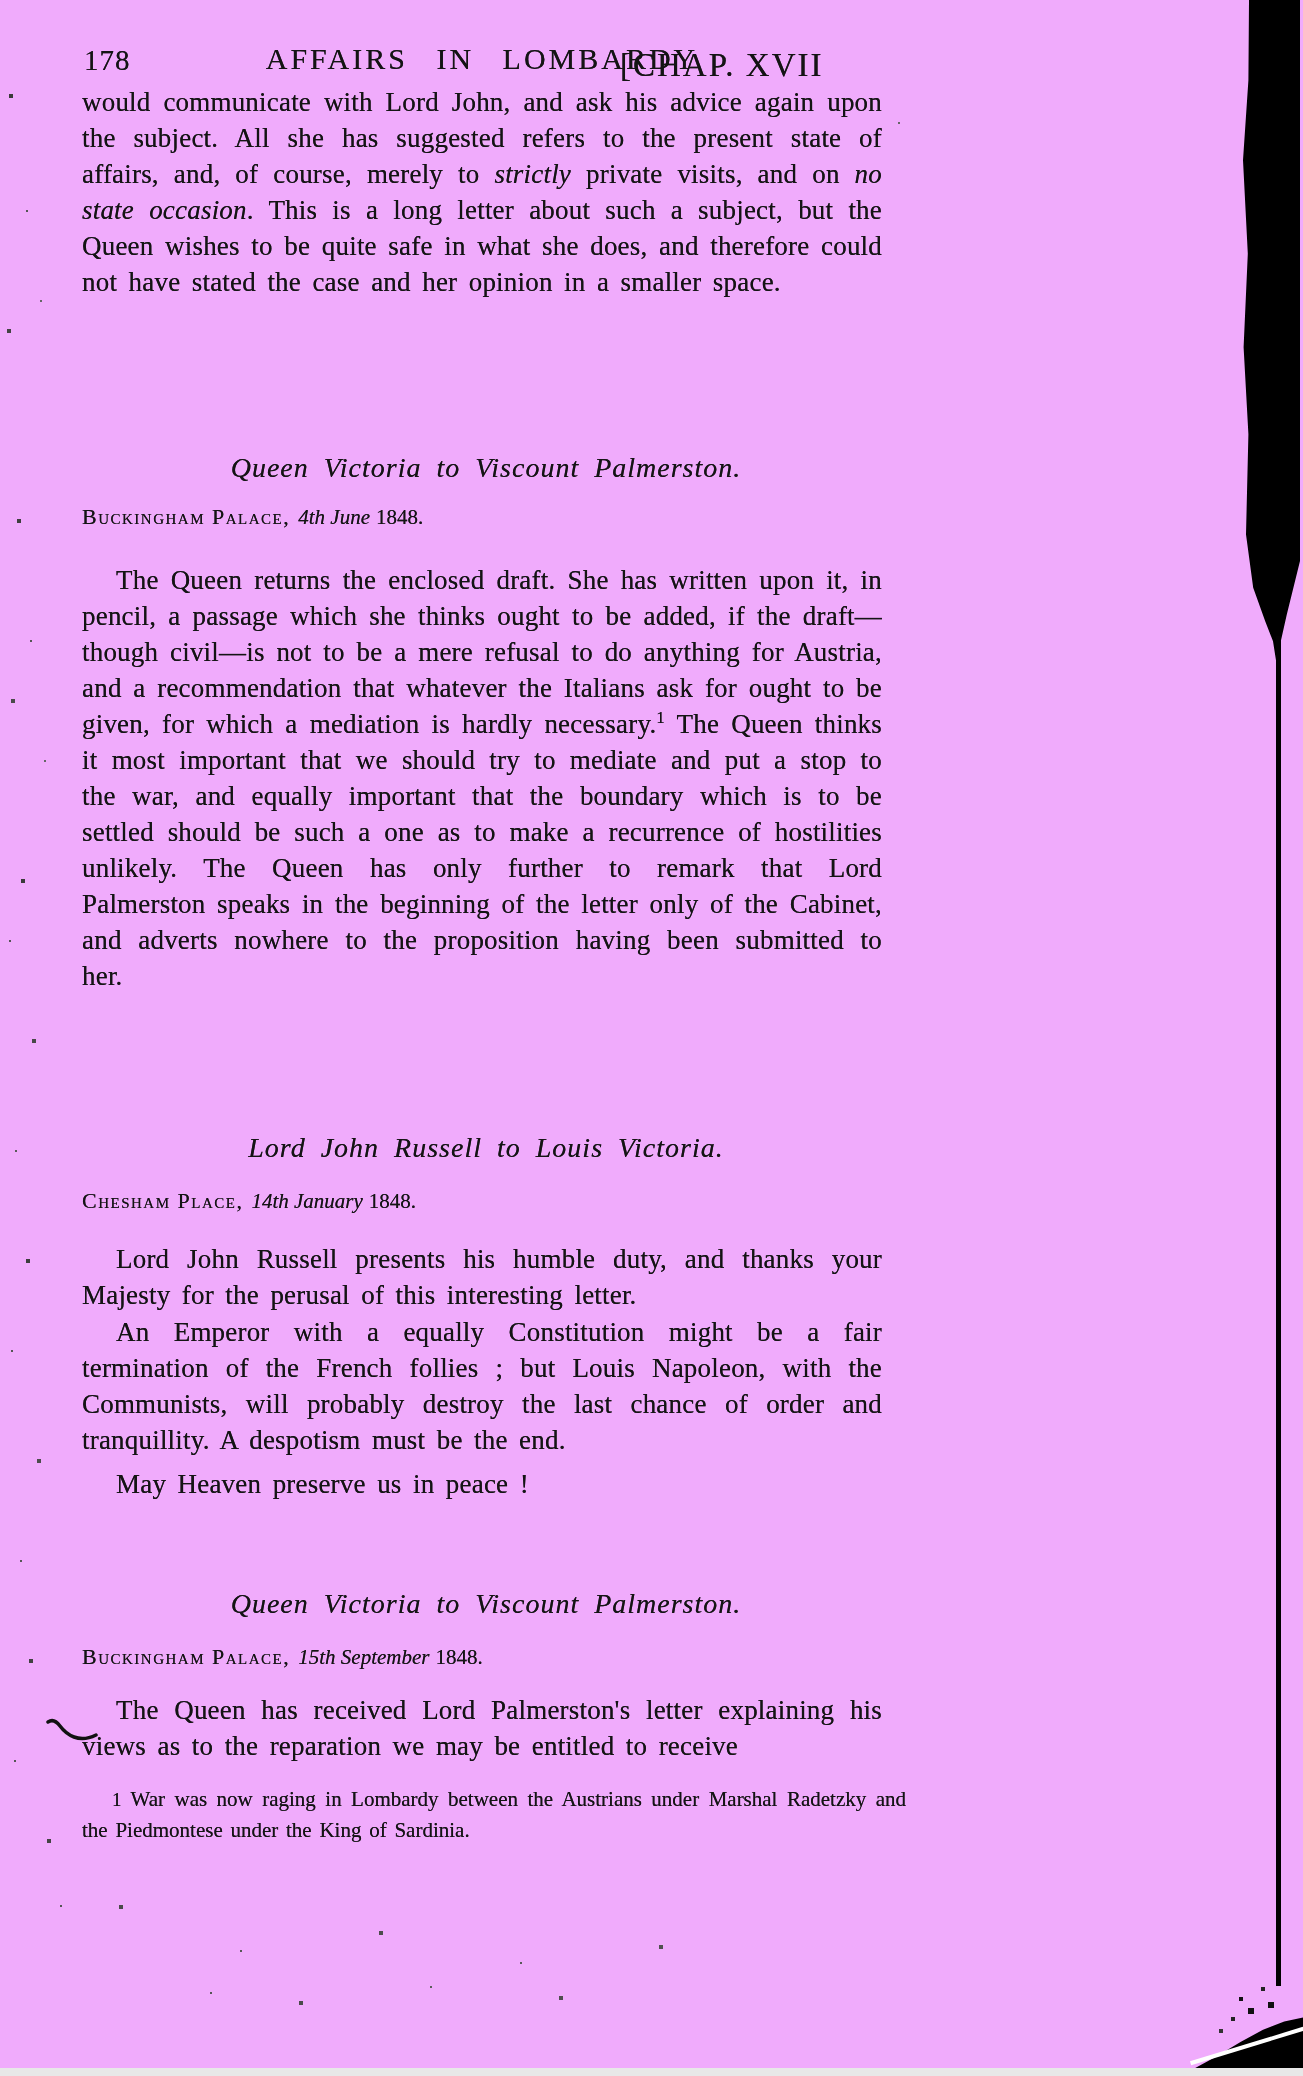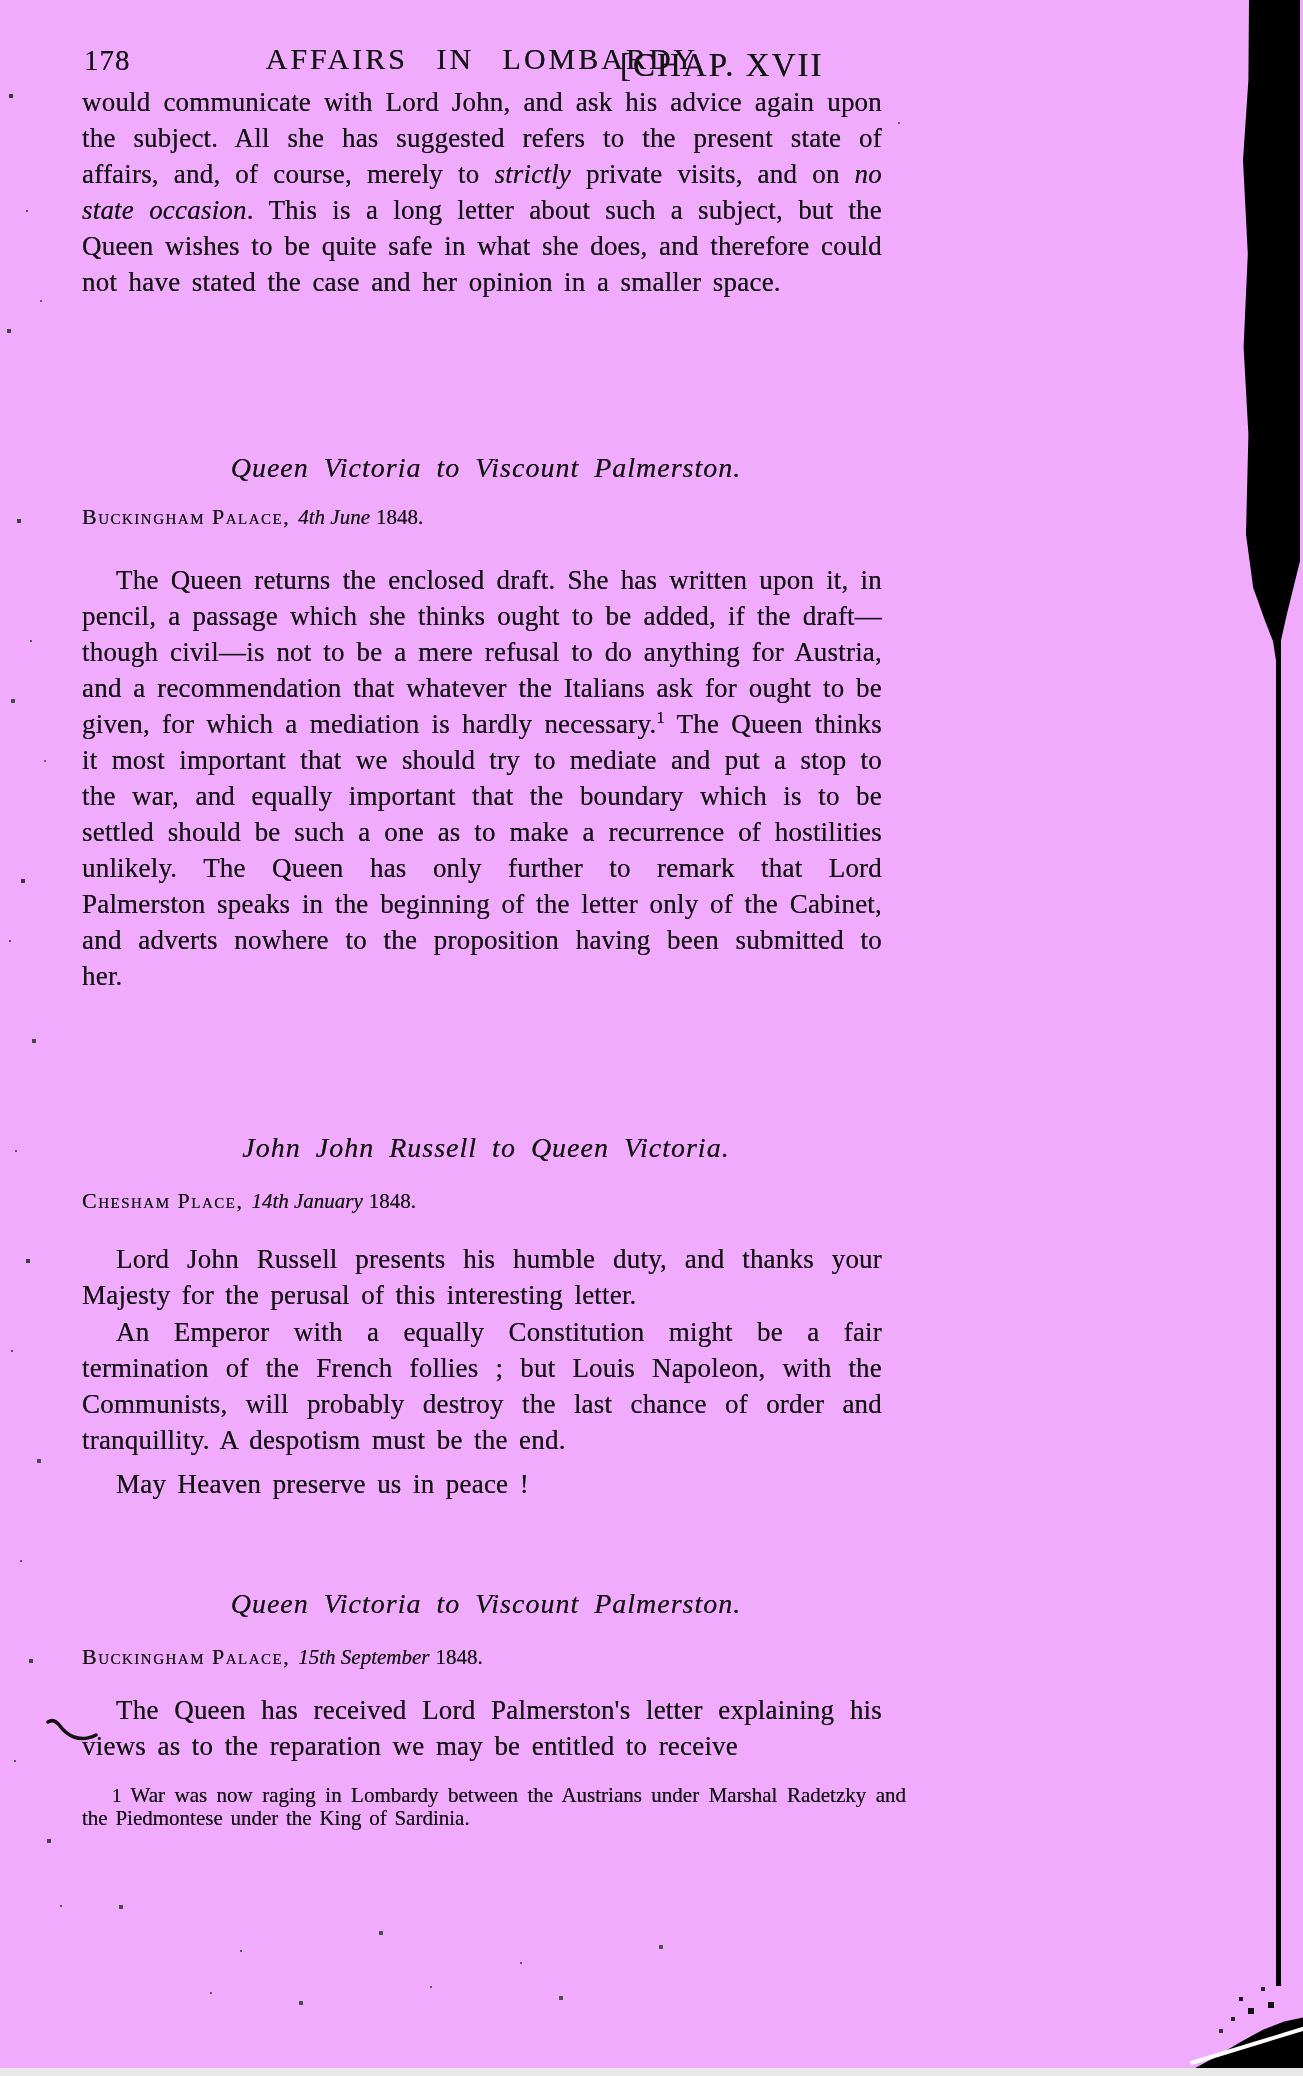--- a/index.html
+++ b/index.html
@@ -28,21 +28,21 @@
   .lh{position:absolute;left:82px;width:800px;margin:4px;text-align:center;
     font-style:italic;font-weight:normal;font-size:28px;
     letter-spacing:1px;word-spacing:7px;}
   .dateline{position:absolute;left:82px;width:800px;margin:0;box-sizing:border-box;
     text-align:left;padding-right:26px;font-size:22px;}
   .dateline .place{font-variant:small-caps;letter-spacing:1.5px;}
   .dateline .date{font-size:21px;margin:0 6px 0 8px;}
   .dateline .year{font-size:21px;}
   
   .footnote{position:absolute;left:82px;width:824px;margin:0;
-    font-size:21px;line-height:22px;text-align:justify;
+    font-size:21px;line-height:31px;text-align:justify;
     text-indent:30px;word-spacing:2.5px;}
   .fn-num{font-size:19px;}
   
   .scan-band{position:absolute;left:1240px;top:0;width:60px;height:668px;background:#000;
     clip-path:polygon(15% 0,100% 0,100% 84%,78% 92%,68% 96%,62% 100%,55% 96%,42% 93%,
       22% 88%,10% 80%,14% 65%,6% 52%,13% 38%,5% 24%,14% 12%);}
   .scan-line{position:absolute;left:1276px;top:636px;width:5px;height:1350px;background:#020202;}
   .scan-blob{position:absolute;left:1178px;top:2008px;width:125px;height:68px;background:#000;
     clip-path:polygon(0 100%,10% 92%,30% 72%,50% 50%,68% 32%,85% 20%,100% 14%,100% 100%);}
   .scan-blob-scratch{position:absolute;left:1188px;top:2044px;width:118px;height:4px;
@@ -72,21 +72,21 @@
   <span class="pageno">178</span>
   <span class="runhead">AFFAIRS IN LOMBARDY</span>
   <span class="chapmark">[CHAP. XVII</span>
 
   <p class="body" style="top:84px"><span>would communicate with Lord John, and ask his advice again upon the subject. All she has suggested refers to the present state of affairs, and, of course, merely to </span><i>strictly</i><span> private visits, and on </span><i>no state occasion</i><span>. This is a long letter about such a subject, but the Queen wishes to be quite safe in what she does, and therefore could not have stated the case and her opinion in a smaller space.</span></p>
 
   <h2 class="lh" style="top:448px">Queen Victoria to Viscount Palmerston.</h2>
   <p class="dateline" style="top:504px"><span class="place">Buckingham Palace,</span><i class="date">4th June</i><span class="year">1848.</span></p>
   <p class="body indent" style="top:562px"><span>The Queen returns the enclosed draft. She has written upon it, in pencil, a passage which she thinks ought to be added, if the draft—though civil—is not to be a mere refusal to do anything for Austria, and a recommendation that whatever the Italians ask for ought to be given, for which a mediation is hardly necessary.</span><sup>1</sup><span> The Queen thinks it most important that we should try to mediate and put a stop to the war, and equally important that the boundary which is to be settled should be such a one as to make a recurrence of hostilities unlikely. The Queen has only further to remark that Lord Palmerston speaks in the beginning of the letter only of the Cabinet, and adverts nowhere to the proposition having been submitted to her.</span></p>
 
-  <h2 class="lh" style="top:1128px">John John Russell to Queen Victoria.</h2>
+  <h2 class="lh" style="top:1128px">Lord John Russell to Louis Victoria.</h2>
   <p class="dateline" style="top:1188px"><span class="place">Chesham Place,</span><i class="date">14th January</i><span class="year">1848.</span></p>
   <p class="body indent" style="top:1241px">Lord John Russell presents his humble duty, and thanks your Majesty for the perusal of this interesting letter.</p>
   <p class="body indent" style="top:1314px">An Emperor with a equally Constitution might be a fair termination of the French follies ; but Louis Napoleon, with the Communists, will probably destroy the last chance of order and tranquillity. A despotism must be the end.</p>
   <p class="body indent" style="top:1466px">May Heaven preserve us in peace !</p>
 
   <h2 class="lh" style="top:1584px">Queen Victoria to Viscount Palmerston.</h2>
   <p class="dateline" style="top:1644px"><span class="place">Buckingham Palace,</span><i class="date">15th September</i><span class="year">1848.</span></p>
   <p class="body indent" style="top:1692px">The Queen has received Lord Palmerston's letter explaining his views as to the reparation we may be entitled to receive</p>
 
   <p class="footnote" style="top:1784px"><span class="fn-num">1</span> <span>War was now raging in Lombardy between the Austrians under Marshal Radetzky and the Piedmontese under the King of Sardinia.</span></p>

